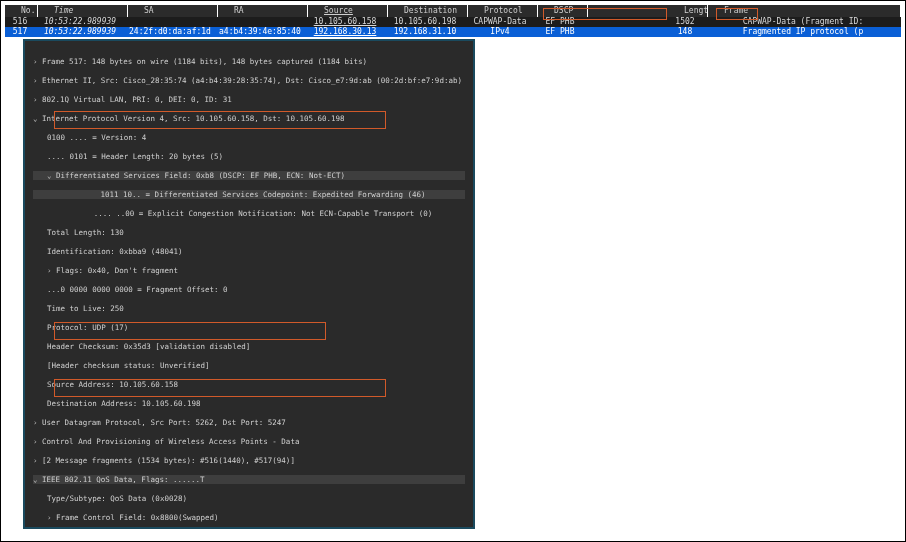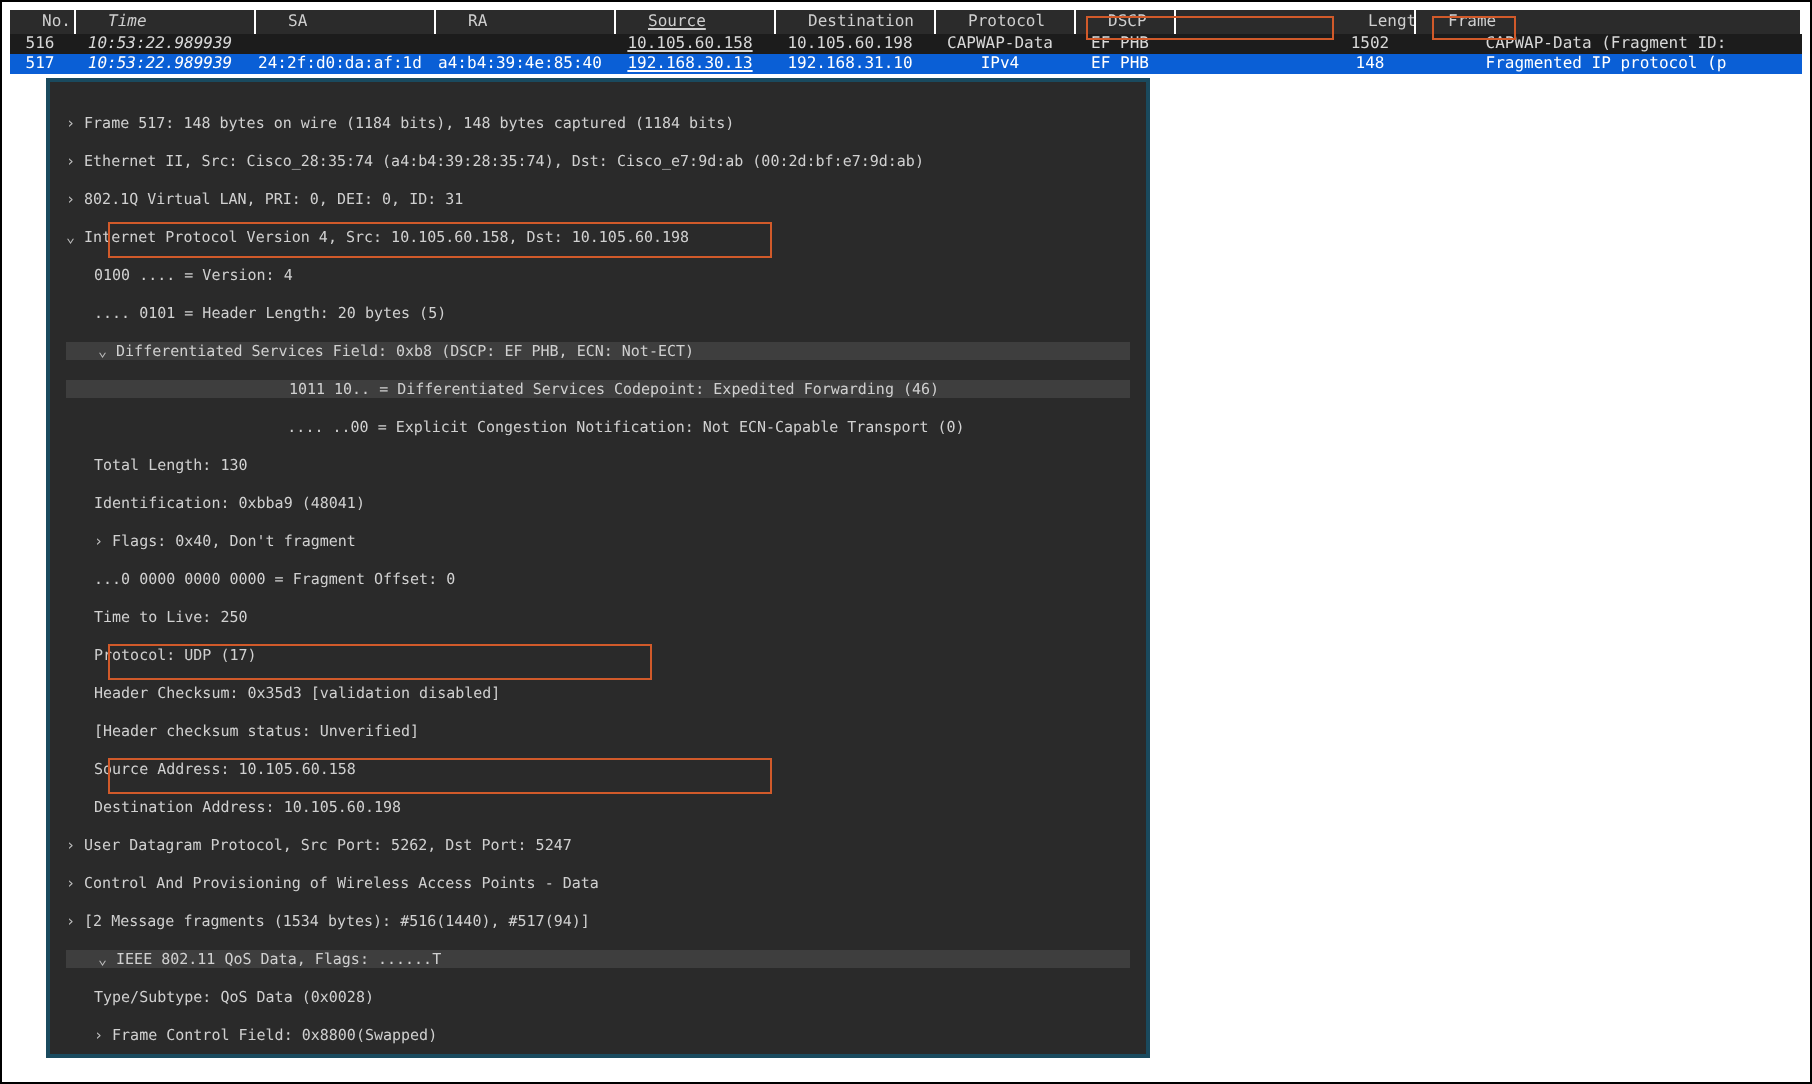--- a/index.html
+++ b/index.html
@@ -64,38 +64,38 @@
     border: 1px solid #d15a2a;
     position: absolute;
     pointer-events: none;
   }
   .hl-top1 { top: 3px; left: 538px; width: 124px; height: 12px; }
   .hl-top2 { top: 3px; left: 711px; width: 42px; height: 12px; }
   .detail-panel {
     position: absolute;
     top: 38px;
     left: 22px;
-    width: 552px;
+    width: 452px;
     height: 490px;
     border: 2px solid #1a4a5e;
     background: #2a2a2a;
     color: #d0d0d0;
     overflow: hidden;
   }
   .detail-inner {
     padding: 6px 8px;
     font-size: 7.5px;
     line-height: 9.5px;
     white-space: pre;
   }
   .ln { display: block; white-space: pre; }
   .in0 { padding-left: 0; }
   .in1 { padding-left: 14px; }
   .in2 { padding-left: 28px; text-align: center; }
-  .sel { background: #3e3e3e; padding-left: 16px; }
+  .sel { background: #3e3e3e; }
   .hl-a { position:absolute; border:1px solid #d15a2a; pointer-events:none; }
   .hlA { top: 70px;  left: 29px; width: 332px; height: 18px; }
   .hlB { top: 281px; left: 29px; width: 272px; height: 18px; }
   .hlC { top: 338px; left: 29px; width: 332px; height: 18px; }
   .arrow::before { content: "› "; color:#bbb; }
   .arrowd::before { content: "⌄ "; color:#bbb; }
 </style>
 </head>
 <body>
 

